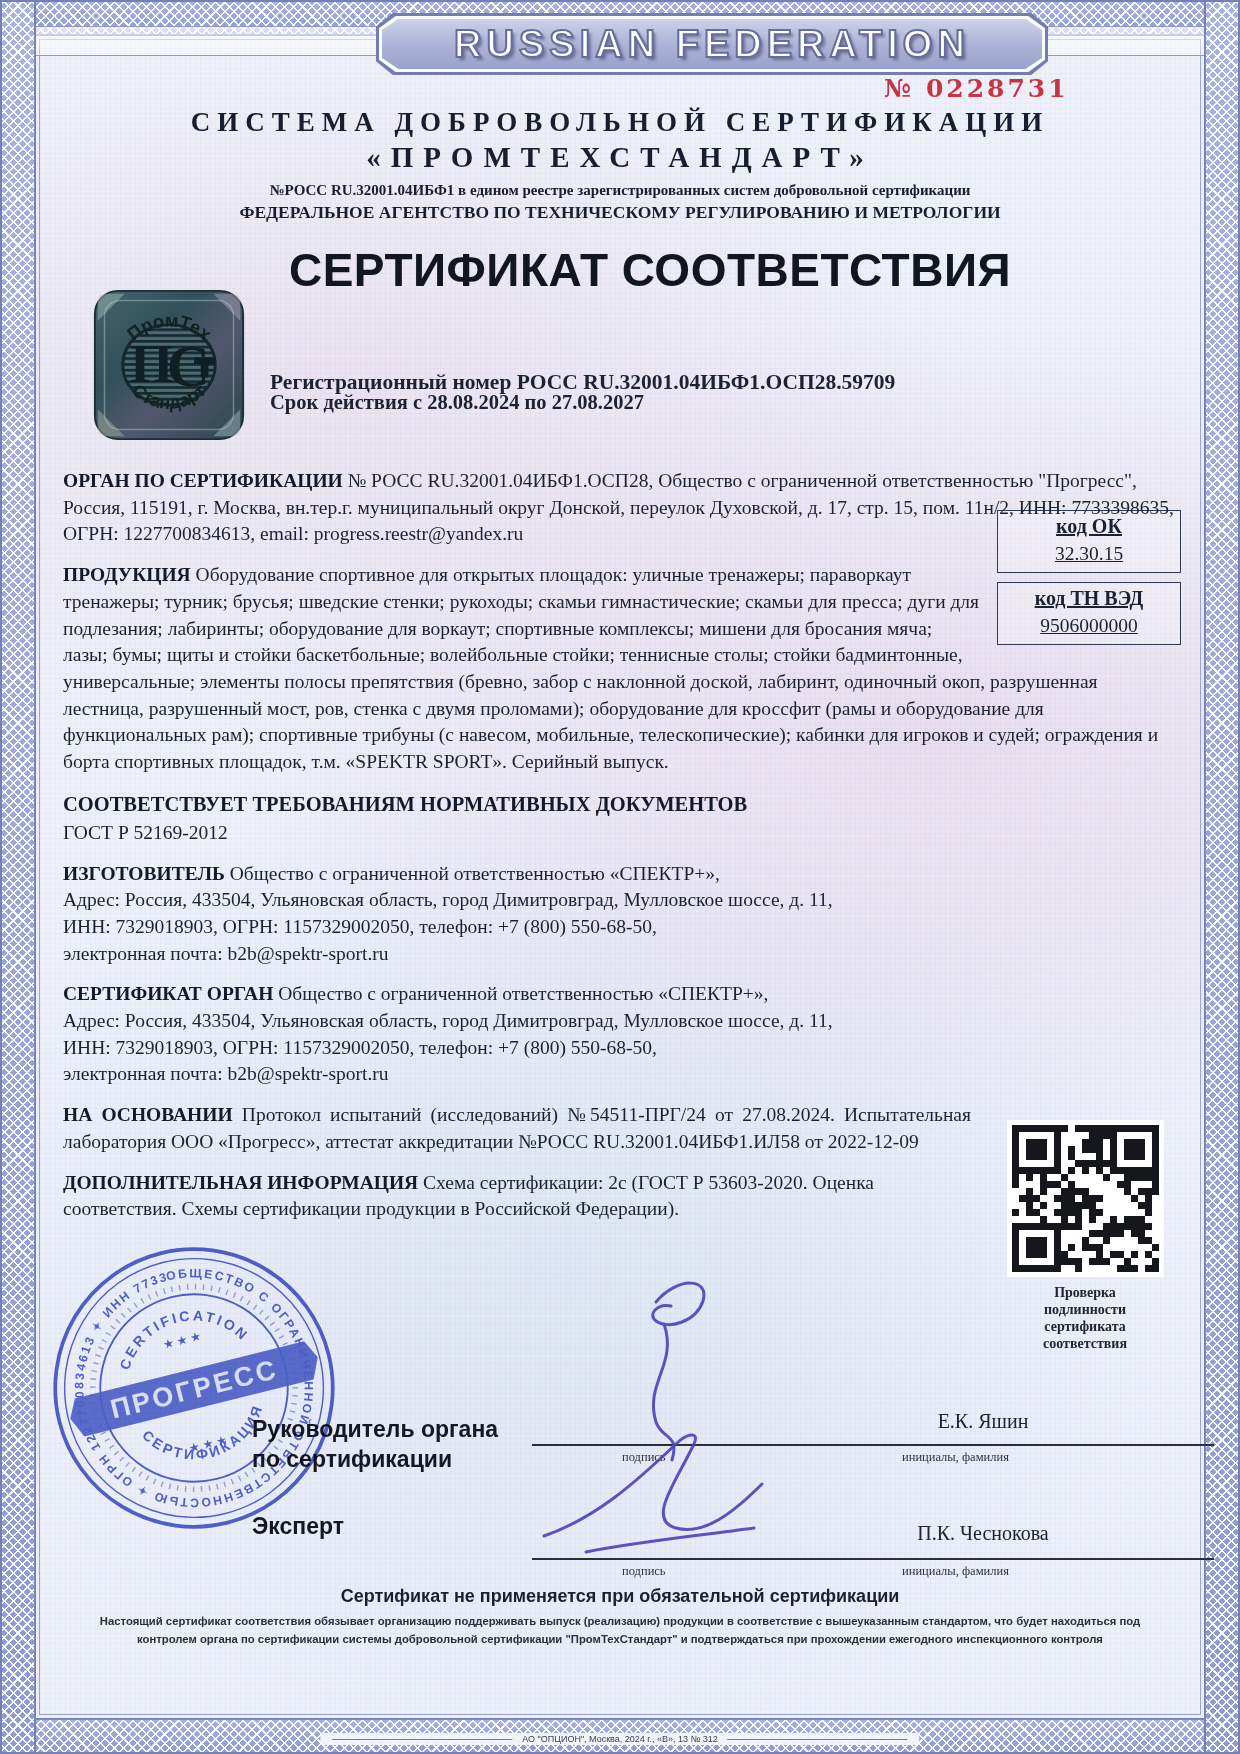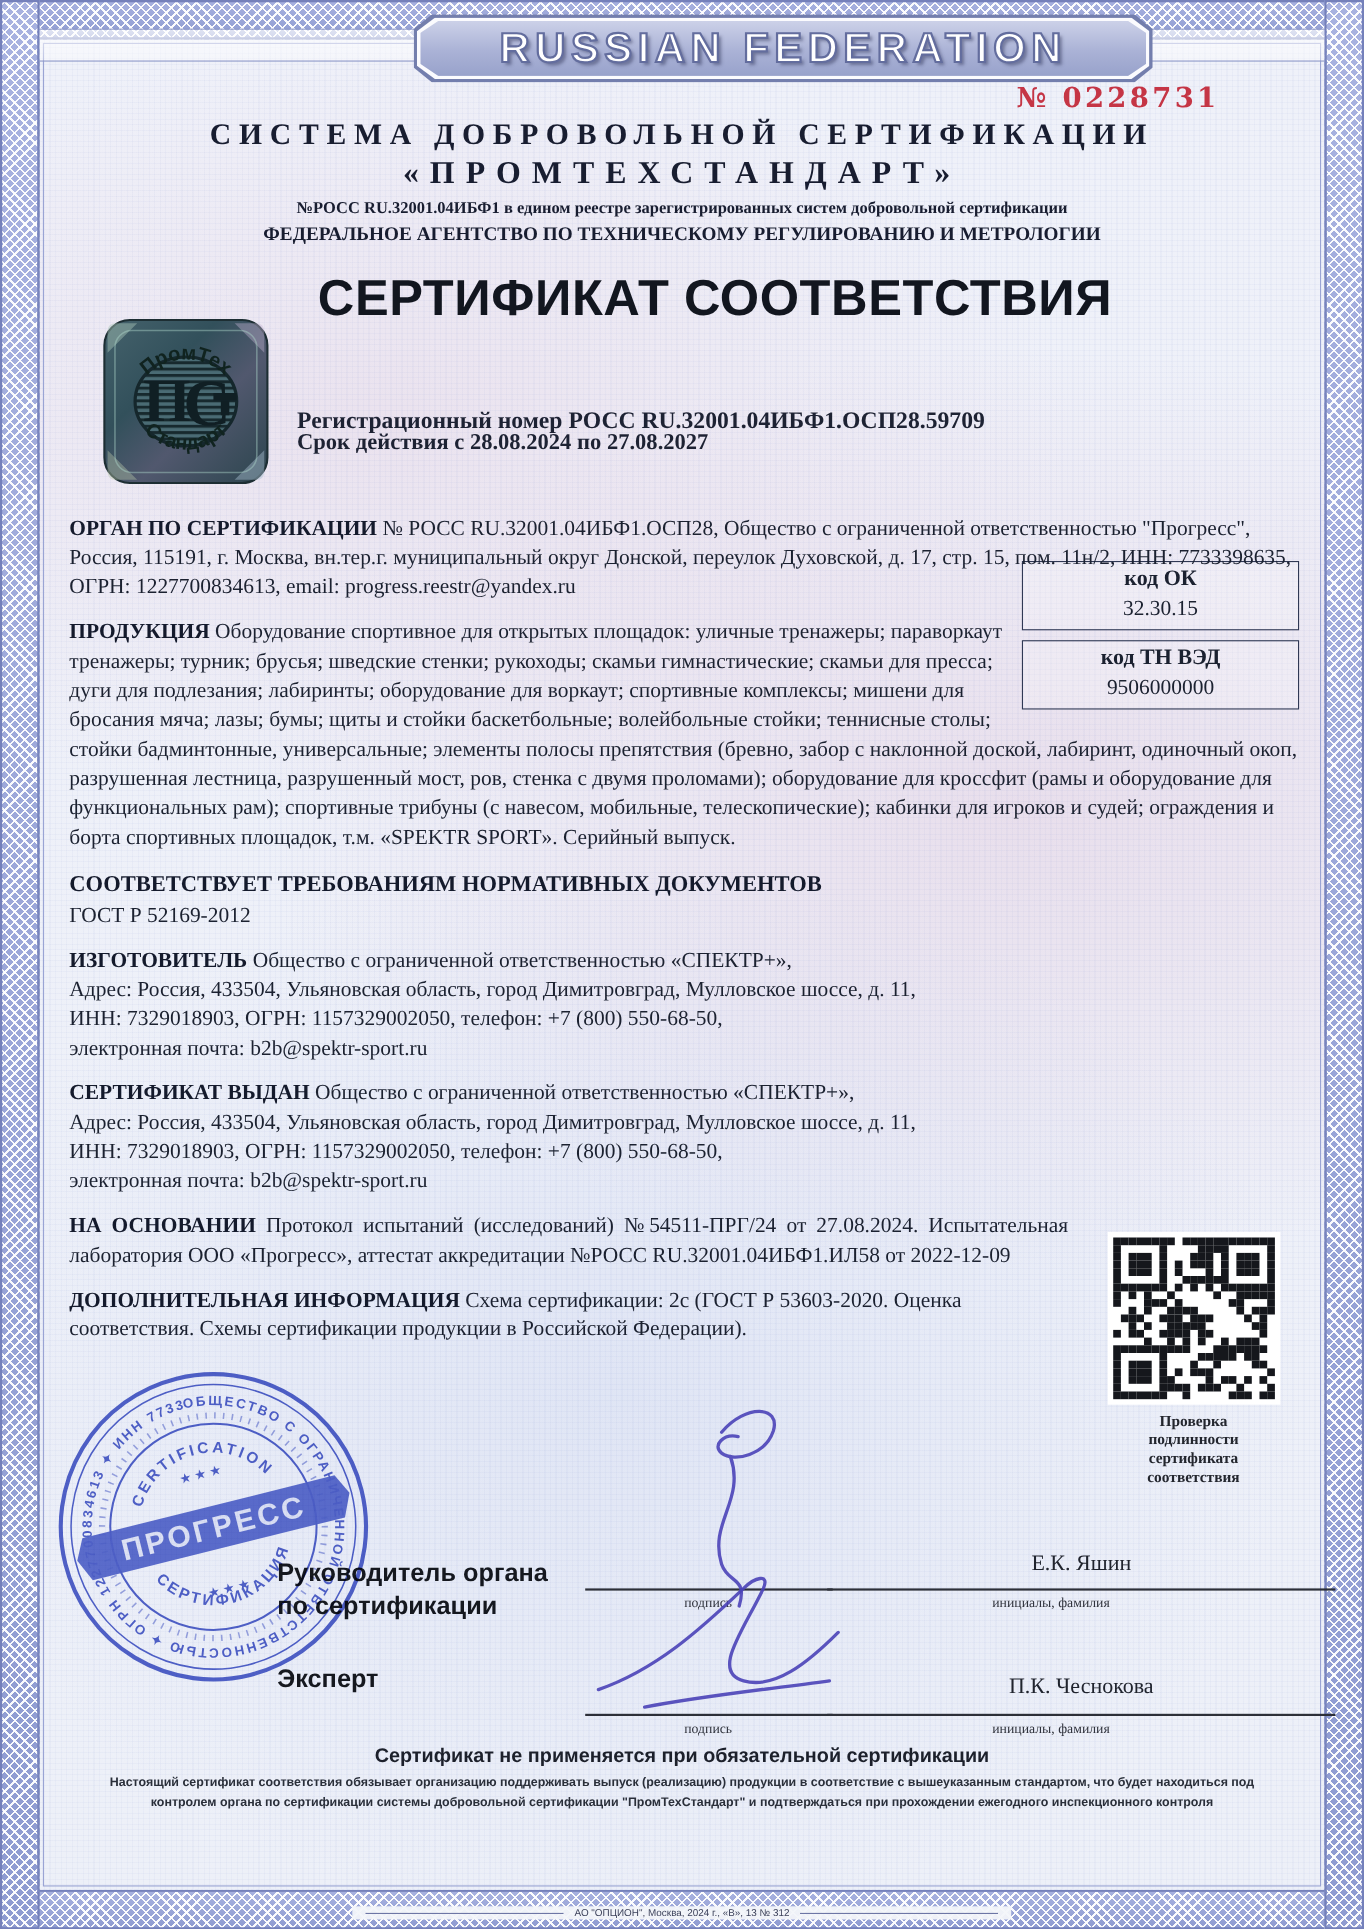--- a/index.html
+++ b/index.html
@@ -31,42 +31,42 @@
   
   .banner{position:absolute;top:13px;left:50%;transform:translateX(calc(-50% + 92px));
     width:672px;height:62px;z-index:3;}
   .bn{position:absolute;clip-path:polygon(2.5% 0,97.5% 0,100% 22%,100% 78%,97.5% 100%,2.5% 100%,0 78%,0 22%);}
   .bn1{inset:0;background:#737ead;}
   .bn2{inset:3px;background:#fbfbfe;}
   .bn3{inset:6px;background:linear-gradient(180deg,#ccd1e8 0%,#aab2d6 55%,#98a2cb 100%);}
   .bn-text{position:absolute;inset:0;display:flex;align-items:center;justify-content:center;
     font-family:"Liberation Sans",sans-serif;font-weight:700;font-size:38px;letter-spacing:5px;
     color:#ffffff;-webkit-text-stroke:2px #636d9e;text-shadow:3px 3px 3px rgba(40,45,80,.45);border-radius:15px;}
-  .serial{position:absolute;top:74px;left:924px;z-index:3;font-family:"DejaVu Serif",serif;
+  .serial{position:absolute;top:74px;left:884px;z-index:3;font-family:"DejaVu Serif",serif;
     font-size:25px;font-weight:600;letter-spacing:3px;color:#c53545;}
   
   .hline{position:absolute;left:40px;right:40px;text-align:center;z-index:3;color:#181d30;}
   .h-sys1{top:107px;font-weight:700;font-size:27px;letter-spacing:7px;}
   .h-sys2{top:141px;font-weight:700;font-size:29px;letter-spacing:10px;}
   .h-reg{top:182px;font-weight:700;font-size:15px;}
   .h-fed{top:202px;font-weight:700;font-size:17.5px;}
   .title{position:absolute;top:243px;left:0;right:0;text-align:center;transform:translateX(30px);
     font-family:"Liberation Sans",sans-serif;font-weight:700;font-size:46px;letter-spacing:0.5px;
     color:#12161f;z-index:3;}
   .regline{position:absolute;left:270px;top:334px;font-size:21.5px;font-weight:700;z-index:3;margin-top:36px;}
   .validity{position:absolute;left:270px;top:391px;font-size:20.5px;font-weight:700;z-index:3;}
   .hologram{position:absolute;left:92px;top:288px;width:154px;height:154px;z-index:3;}
   
   .content{position:absolute;left:63px;top:468px;width:1118px;z-index:3;
     font-size:19.5px;line-height:1.37;color:#1b2130;}
   .sec{margin:0 0 14px;}
   .sec b{font-weight:700;color:#141a2c;}
   .pre{white-space:pre-line;margin-top:25px;}
   .justify{text-align:justify;}
-  .codes{float:right;width:252px;margin:-52px 0 10px 16px;}
+  .codes{float:right;width:184px;margin:-52px 0 10px 16px;text-decoration:underline;}
   .codebox{border:1.5px solid #2f3854;padding:2px 6px 5px;text-align:center;margin-bottom:9px;
     background:rgba(255,255,255,.22);}
   .codebox .lbl{font-weight:700;font-size:20px;display:block;}
   .codebox .val{font-size:19.5px;display:block;}
   .comp-h{font-weight:700;font-size:20.5px;margin:2px 0 2px;color:#141a2c;}
   .qrwrap{float:right;width:192px;margin:18px 0 6px 18px;text-align:center;}
   #qr-grid{display:grid;grid-template-columns:repeat(21,7px);grid-auto-rows:7px;background:#fff;
     padding:5px;margin:0 auto;width:147px;}
   #qr-grid i{display:block;}
   #qr-grid i.d{background:#15171c;}
@@ -187,21 +187,21 @@
     <div class="sec">
       <div class="comp-h">СООТВЕТСТВУЕТ ТРЕБОВАНИЯМ НОРМАТИВНЫХ ДОКУМЕНТОВ</div>
       <div>ГОСТ Р 52169-2012</div>
     </div>
 
     <p class="sec"><b>ИЗГОТОВИТЕЛЬ</b> <span class="pre">Общество с ограниченной ответственностью «СПЕКТР+»,
 Адрес: Россия, 433504, Ульяновская область, город Димитровград, Мулловское шоссе, д. 11,
 ИНН: 7329018903, ОГРН: 1157329002050, телефон: +7 (800) 550-68-50,
 электронная почта: b2b@spektr-sport.ru</span></p>
 
-    <p class="sec"><b>СЕРТИФИКАТ ВЫДАН</b> <span class="pre">Общество с ограниченной ответственностью «СПЕКТР+»,
+    <p class="sec"><b>СЕРТИФИКАТ ОРГАН</b> <span class="pre">Общество с ограниченной ответственностью «СПЕКТР+»,
 Адрес: Россия, 433504, Ульяновская область, город Димитровград, Мулловское шоссе, д. 11,
 ИНН: 7329018903, ОГРН: 1157329002050, телефон: +7 (800) 550-68-50,
 электронная почта: b2b@spektr-sport.ru</span></p>
 
     <div class="qrwrap">
       <div id="qr-grid">
           <i class="d"></i>
           <i class="d"></i>
           <i class="d"></i>
           <i class="d"></i>

